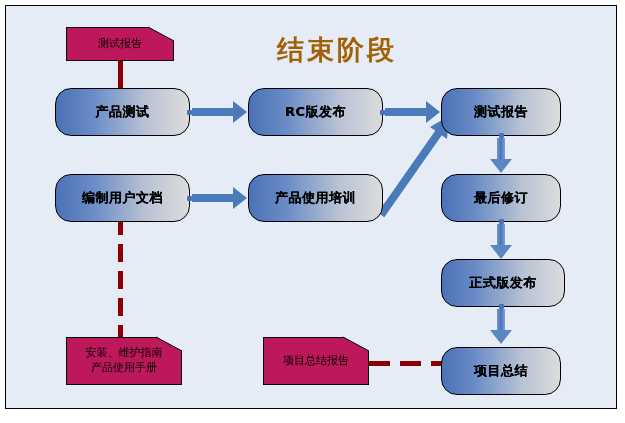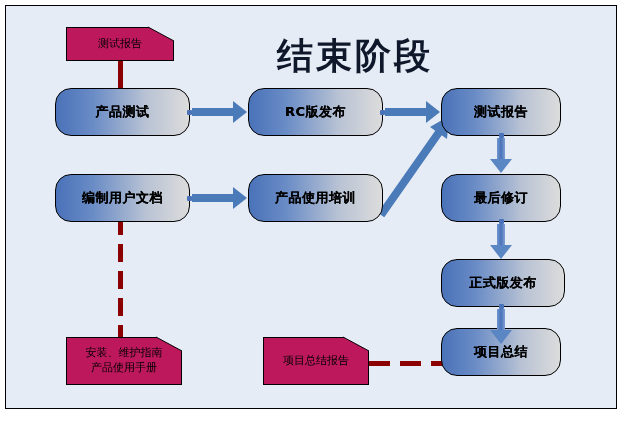--- a/index.html
+++ b/index.html
@@ -114,23 +114,23 @@
   }
   .red-dash-h {
     position: absolute;
     height: 5px;
     background: repeating-linear-gradient(to right,
       #8b0000 0px, #8b0000 21px, rgba(0,0,0,0) 21px, rgba(0,0,0,0) 31px);
   }
   
   #title {
     position: absolute;
-    color: #0f172a;
+    color: #a16207;
     font-weight: bold;
-    font-size: 36px;
+    font-size: 27px;
     letter-spacing: 3px;
     white-space: nowrap;
   }
   svg.overlay {
     position: absolute;
     left: 0; top: 0;
     width: 625px; height: 423px;
     pointer-events: none;
   }
 </style>
@@ -206,21 +206,21 @@
 
   <div class="proc" style="left:248px; top:174px; width:135px; height:48px;">
     <span class="lbl">产品使用培训</span>
   </div>
 
   <div class="proc" style="left:441px; top:259px; width:124px; height:48px;">
     <span class="lbl">正式版发布</span>
     <span class="dot" style="left:57px; bottom:-3px;"></span>
   </div>
 
-  <div class="proc" style="left:441px; top:328px; width:120px; height:48px;">
+  <div class="proc" style="left:441px; top:347px; width:120px; height:48px;">
     <span class="lbl">项目总结</span>
   </div>
 
   <div class="arrow-h" style="left:192px; top:108px; width:42px;"></div>
   <div class="arrow-h" style="left:385px; top:108px; width:42px;"></div>
   <div class="arrow-h" style="left:192px; top:194px; width:42px;"></div>
 
   <div class="arrow-v" style="left:497px; top:138px; height:22px;"></div>
   <div class="arrow-v" style="left:497px; top:224px; height:22px;"></div>
   <div class="arrow-v" style="left:497px; top:309px; height:22px;"></div>

